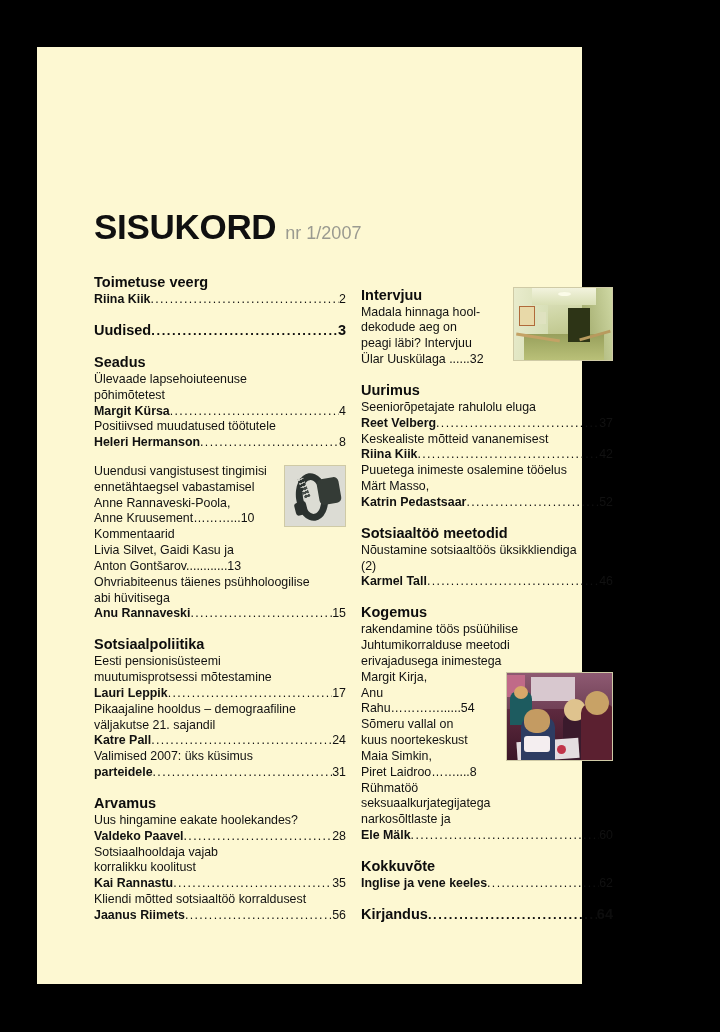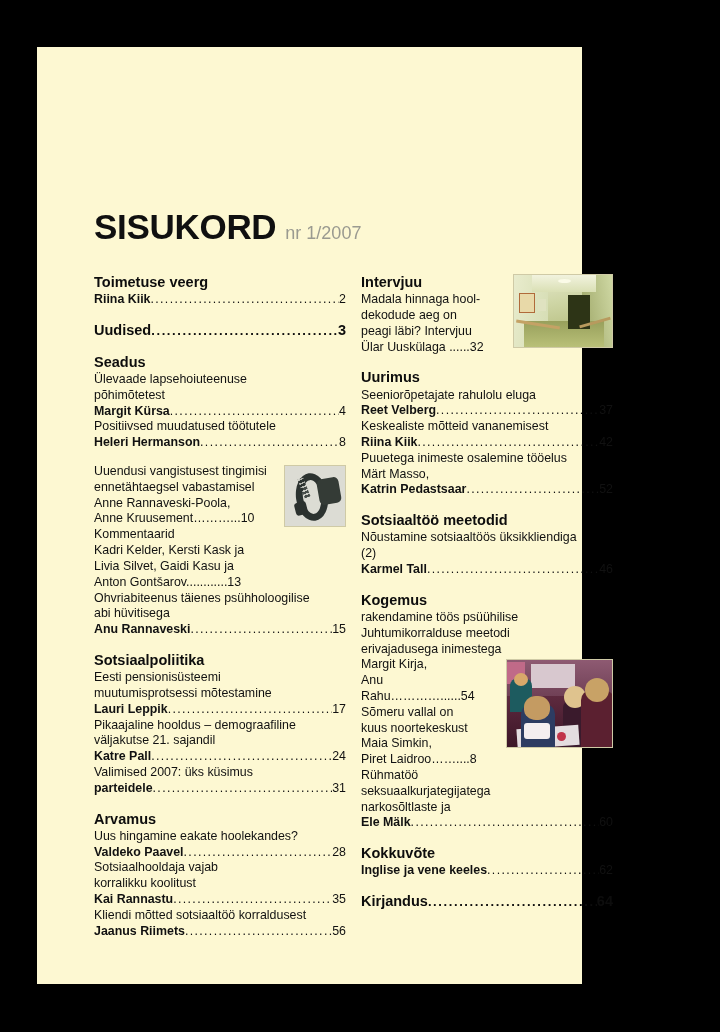--- a/index.html
+++ b/index.html
@@ -44,20 +44,21 @@
   .masthead-issue {
     font-size: 18px;
     color: #9a9a90;
     font-weight: normal;
   }
 
   
   .columns {
     display: flex;
     gap: 15px;
+    align-items: flex-end;
   }
   .col {
     width: 252px;
   }
 
   
   .section { margin-bottom: 13px; }
   .section:last-child { margin-bottom: 0; }
 
   .section-head {
@@ -384,21 +385,20 @@
             <span class="cuff-band"></span>
             <span class="cuff-dots"></span>
             <span class="cuff-box"></span>
             <span class="cuff-clip"></span>
           </div>
           <div class="plain">Uuendusi vangistusest tingimisi</div>
           <div class="plain">ennetähtaegsel vabastamisel</div>
           <div class="plain">Anne Rannaveski-Poola,</div>
           <div class="line-inline">Anne Kruusement………...10</div>
           <div class="line-inline">Kommentaarid</div>
-          <div class="line-inline">Kadri Kelder, Kersti Kask ja</div>
           <div class="line-inline">Livia Silvet, Gaidi Kasu ja</div>
           <div class="line-inline">Anton Gontšarov............13</div>
           <div class="clear"></div>
           <div class="plain">Ohvriabiteenus täienes psühholoogilise</div>
           <div class="plain">abi hüvitisega</div>
           <div class="line-leader">
             <span class="nm">Anu Rannaveski</span>
             <span class="leader">......................................................................................................</span>
             <span class="pg">15</span>
           </div>

